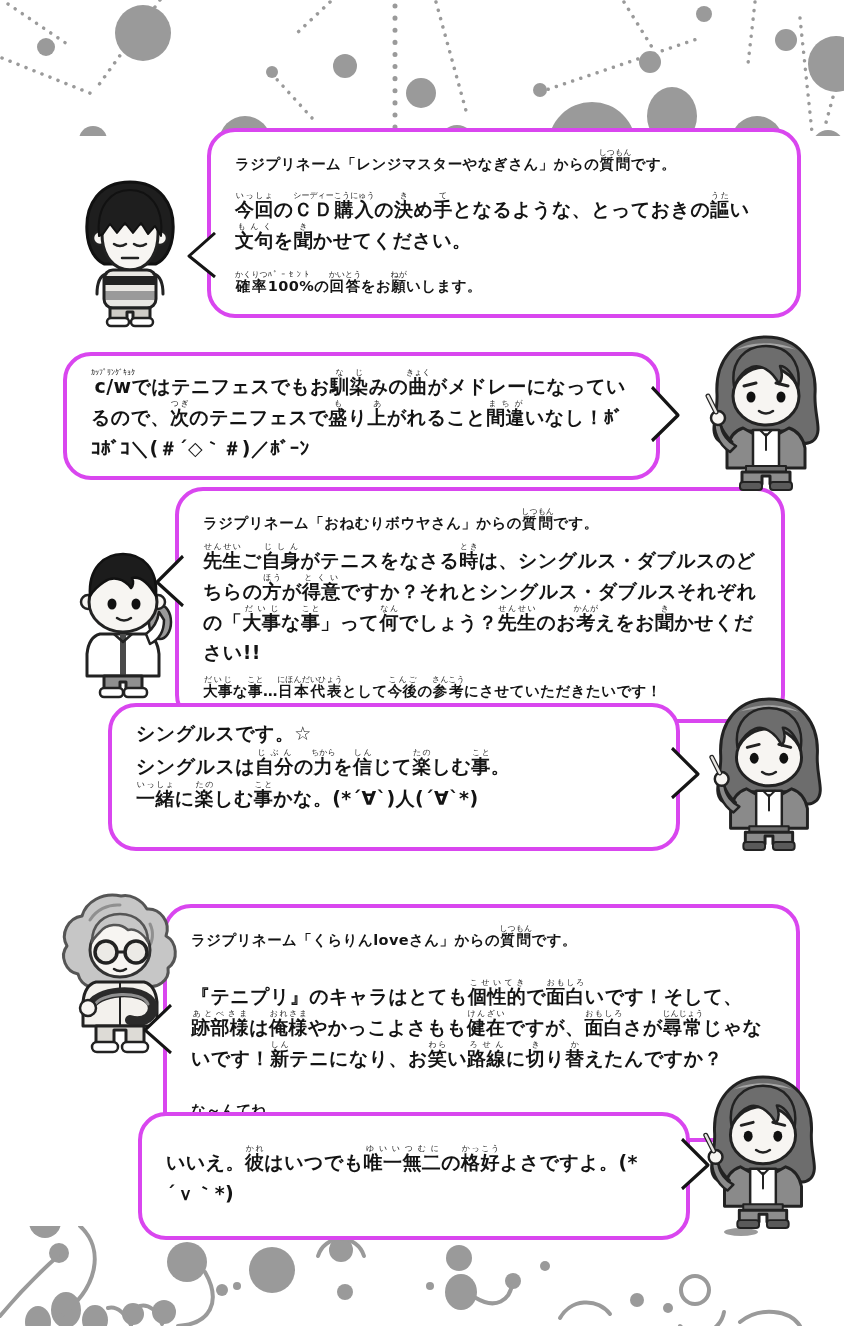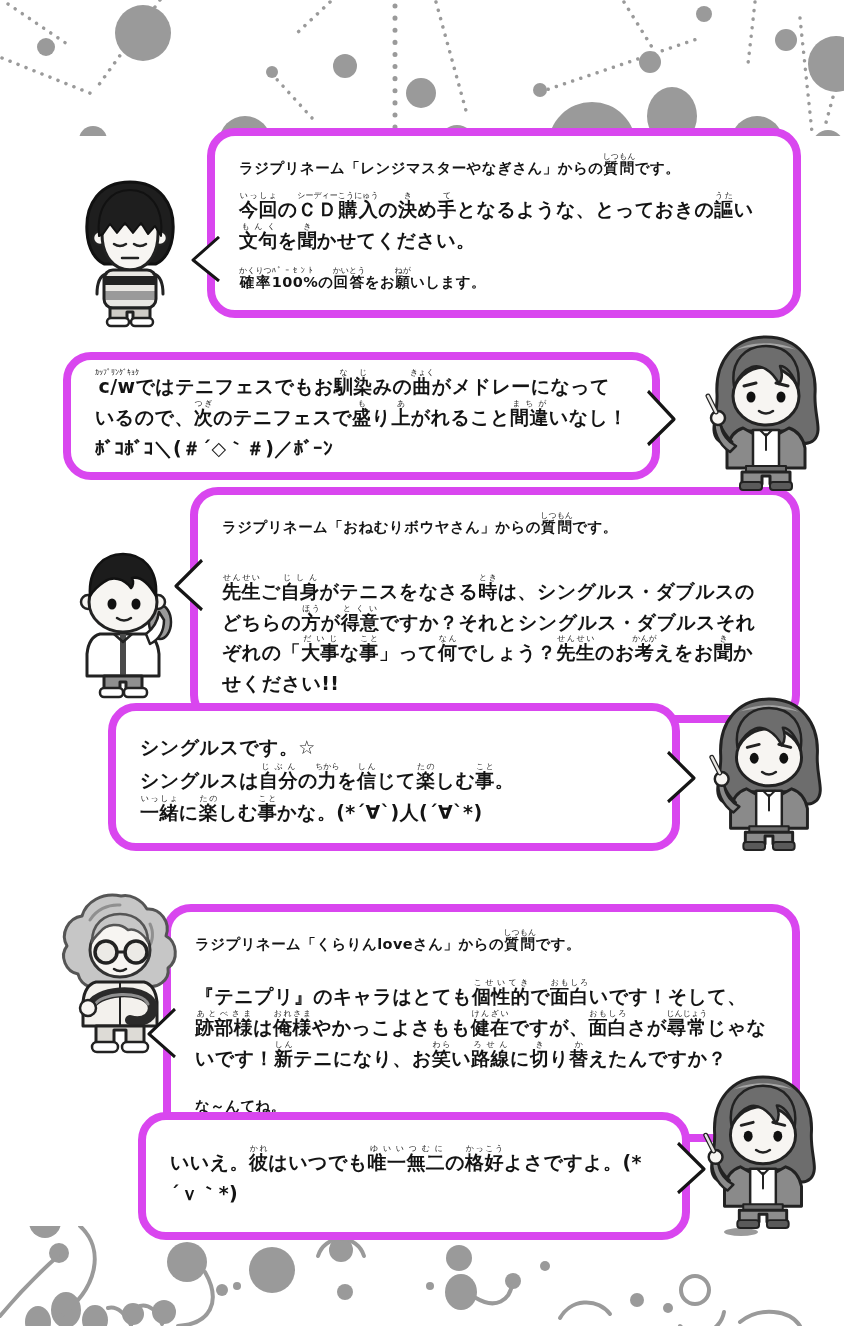--- a/index.html
+++ b/index.html
@@ -2,21 +2,21 @@
 <html lang="ja"><head>
 <meta charset="utf-8">
 <style>
   html,body{margin:0;padding:0;background:#fff;}
   #page{
     position:relative;width:844px;height:1326px;background:#fff;overflow:hidden;
     font-family:"DejaVu Sans","Liberation Sans",sans-serif;color:#141414;
   }
   svg.deco{position:absolute;left:0;}
   .bubble{
-    position:absolute;background:#fff;border:8px solid #d946ef;border-radius:28px;
+    position:absolute;background:#fff;border:4px solid #d946ef;border-radius:28px;
     box-sizing:border-box;padding:16px 24px;display:flex;flex-direction:column;
   }
   .bubble.three{justify-content:space-between;}
   .bubble.center{justify-content:center;}
   .bubble p{margin:0;}
   .main{font-size:19px;font-weight:700;line-height:1.62;letter-spacing:.4px;}
   .meta{font-size:14.5px;font-weight:700;line-height:1.5;letter-spacing:.4px;}
   .tight .main{line-height:1.5;}
   ruby{ruby-position:over;}
   rt{font-size:8px;font-weight:400;letter-spacing:0;color:#222;}
@@ -206,29 +206,30 @@
       </svg>
   </div>
 
   <div class="bubble center" style="left:63px;top:352px;width:597px;height:128px">
     <p class="main"><ruby>c/w<rt>ｶｯﾌﾟﾘﾝｸﾞｷｮｸ</rt></ruby>ではテニフェスでもお<ruby>馴染<rt>なじ</rt></ruby>みの<ruby>曲<rt>きょく</rt></ruby>がメドレーになっているので、<ruby>次<rt>つぎ</rt></ruby>のテニフェスで<ruby>盛<rt>も</rt></ruby>り<ruby>上<rt>あ</rt></ruby>がれること<ruby>間違<rt>まちが</rt></ruby>いなし！ﾎﾞｺﾎﾞｺ＼(＃´◇｀＃)／ﾎﾞｰﾝ</p>
     <svg class="tail r" style="top:30px" width="30" height="56" viewBox="0 0 30 46" preserveAspectRatio="none">
         <path d="M1,1 L27,24 L1,45" fill="#fff" stroke="#151515" stroke-width="3" stroke-linejoin="round"></path>
       </svg>
   </div>
 
-  <div class="bubble three" style="left:190px;top:487px;width:610px;height:236px">
+  <div class="bubble three" style="left:175px;top:487px;width:610px;height:236px">
     <p class="meta">ラジプリネーム「おねむりボウヤさん」からの<ruby>質問<rt>しつもん</rt></ruby>です。</p>
     <p class="main"><ruby>先生<rt>せんせい</rt></ruby>ご<ruby>自身<rt>じしん</rt></ruby>がテニスをなさる<ruby>時<rt>とき</rt></ruby>は、シングルス・ダブルスのどちらの<ruby>方<rt>ほう</rt></ruby>が<ruby>得意<rt>とくい</rt></ruby>ですか？それとシングルス・ダブルスそれぞれの「<ruby>大事<rt>だいじ</rt></ruby>な<ruby>事<rt>こと</rt></ruby>」って<ruby>何<rt>なん</rt></ruby>でしょう？<ruby>先生<rt>せんせい</rt></ruby>のお<ruby>考<rt>かんが</rt></ruby>えをお<ruby>聞<rt>き</rt></ruby>かせください!!</p>
+    <p class="meta"><ruby>大事<rt>だいじ</rt></ruby>な<ruby>事<rt>こと</rt></ruby>…<ruby>日本代表<rt>にほんだいひょう</rt></ruby>として<ruby>今後<rt>こんご</rt></ruby>の<ruby>参考<rt>さんこう</rt></ruby>にさせていただきたいです！</p>
     <svg class="tail l" style="top:64px" width="30" height="52" viewBox="0 0 30 46" preserveAspectRatio="none">
         <path d="M29,1 L3,24 L29,45" fill="#fff" stroke="#151515" stroke-width="3" stroke-linejoin="round"></path>
       </svg>
   </div>
 
-  <div class="bubble tight" style="left:108px;top:703px;width:572px;height:148px;padding-top:22px">
+  <div class="bubble tight" style="left:108px;top:703px;width:572px;height:148px;padding-top:12px">
     <p class="main">シングルスです。☆</p>
     <p class="main">シングルスは<ruby>自分<rt>じぶん</rt></ruby>の<ruby>力<rt>ちから</rt></ruby>を<ruby>信<rt>しん</rt></ruby>じて<ruby>楽<rt>たの</rt></ruby>しむ<ruby>事<rt>こと</rt></ruby>。</p>
     <p class="main"><ruby>一緒<rt>いっしょ</rt></ruby>に<ruby>楽<rt>たの</rt></ruby>しむ<ruby>事<rt>こと</rt></ruby>かな。(*´∀`)人(´∀`*)</p>
     <svg class="tail r" style="top:40px" width="30" height="52" viewBox="0 0 30 46" preserveAspectRatio="none">
         <path d="M1,1 L27,24 L1,45" fill="#fff" stroke="#151515" stroke-width="3" stroke-linejoin="round"></path>
       </svg>
   </div>
 
   <div class="bubble three" style="left:163px;top:904px;width:637px;height:238px">
     <p class="meta">ラジプリネーム「くらりんloveさん」からの<ruby>質問<rt>しつもん</rt></ruby>です。</p>

